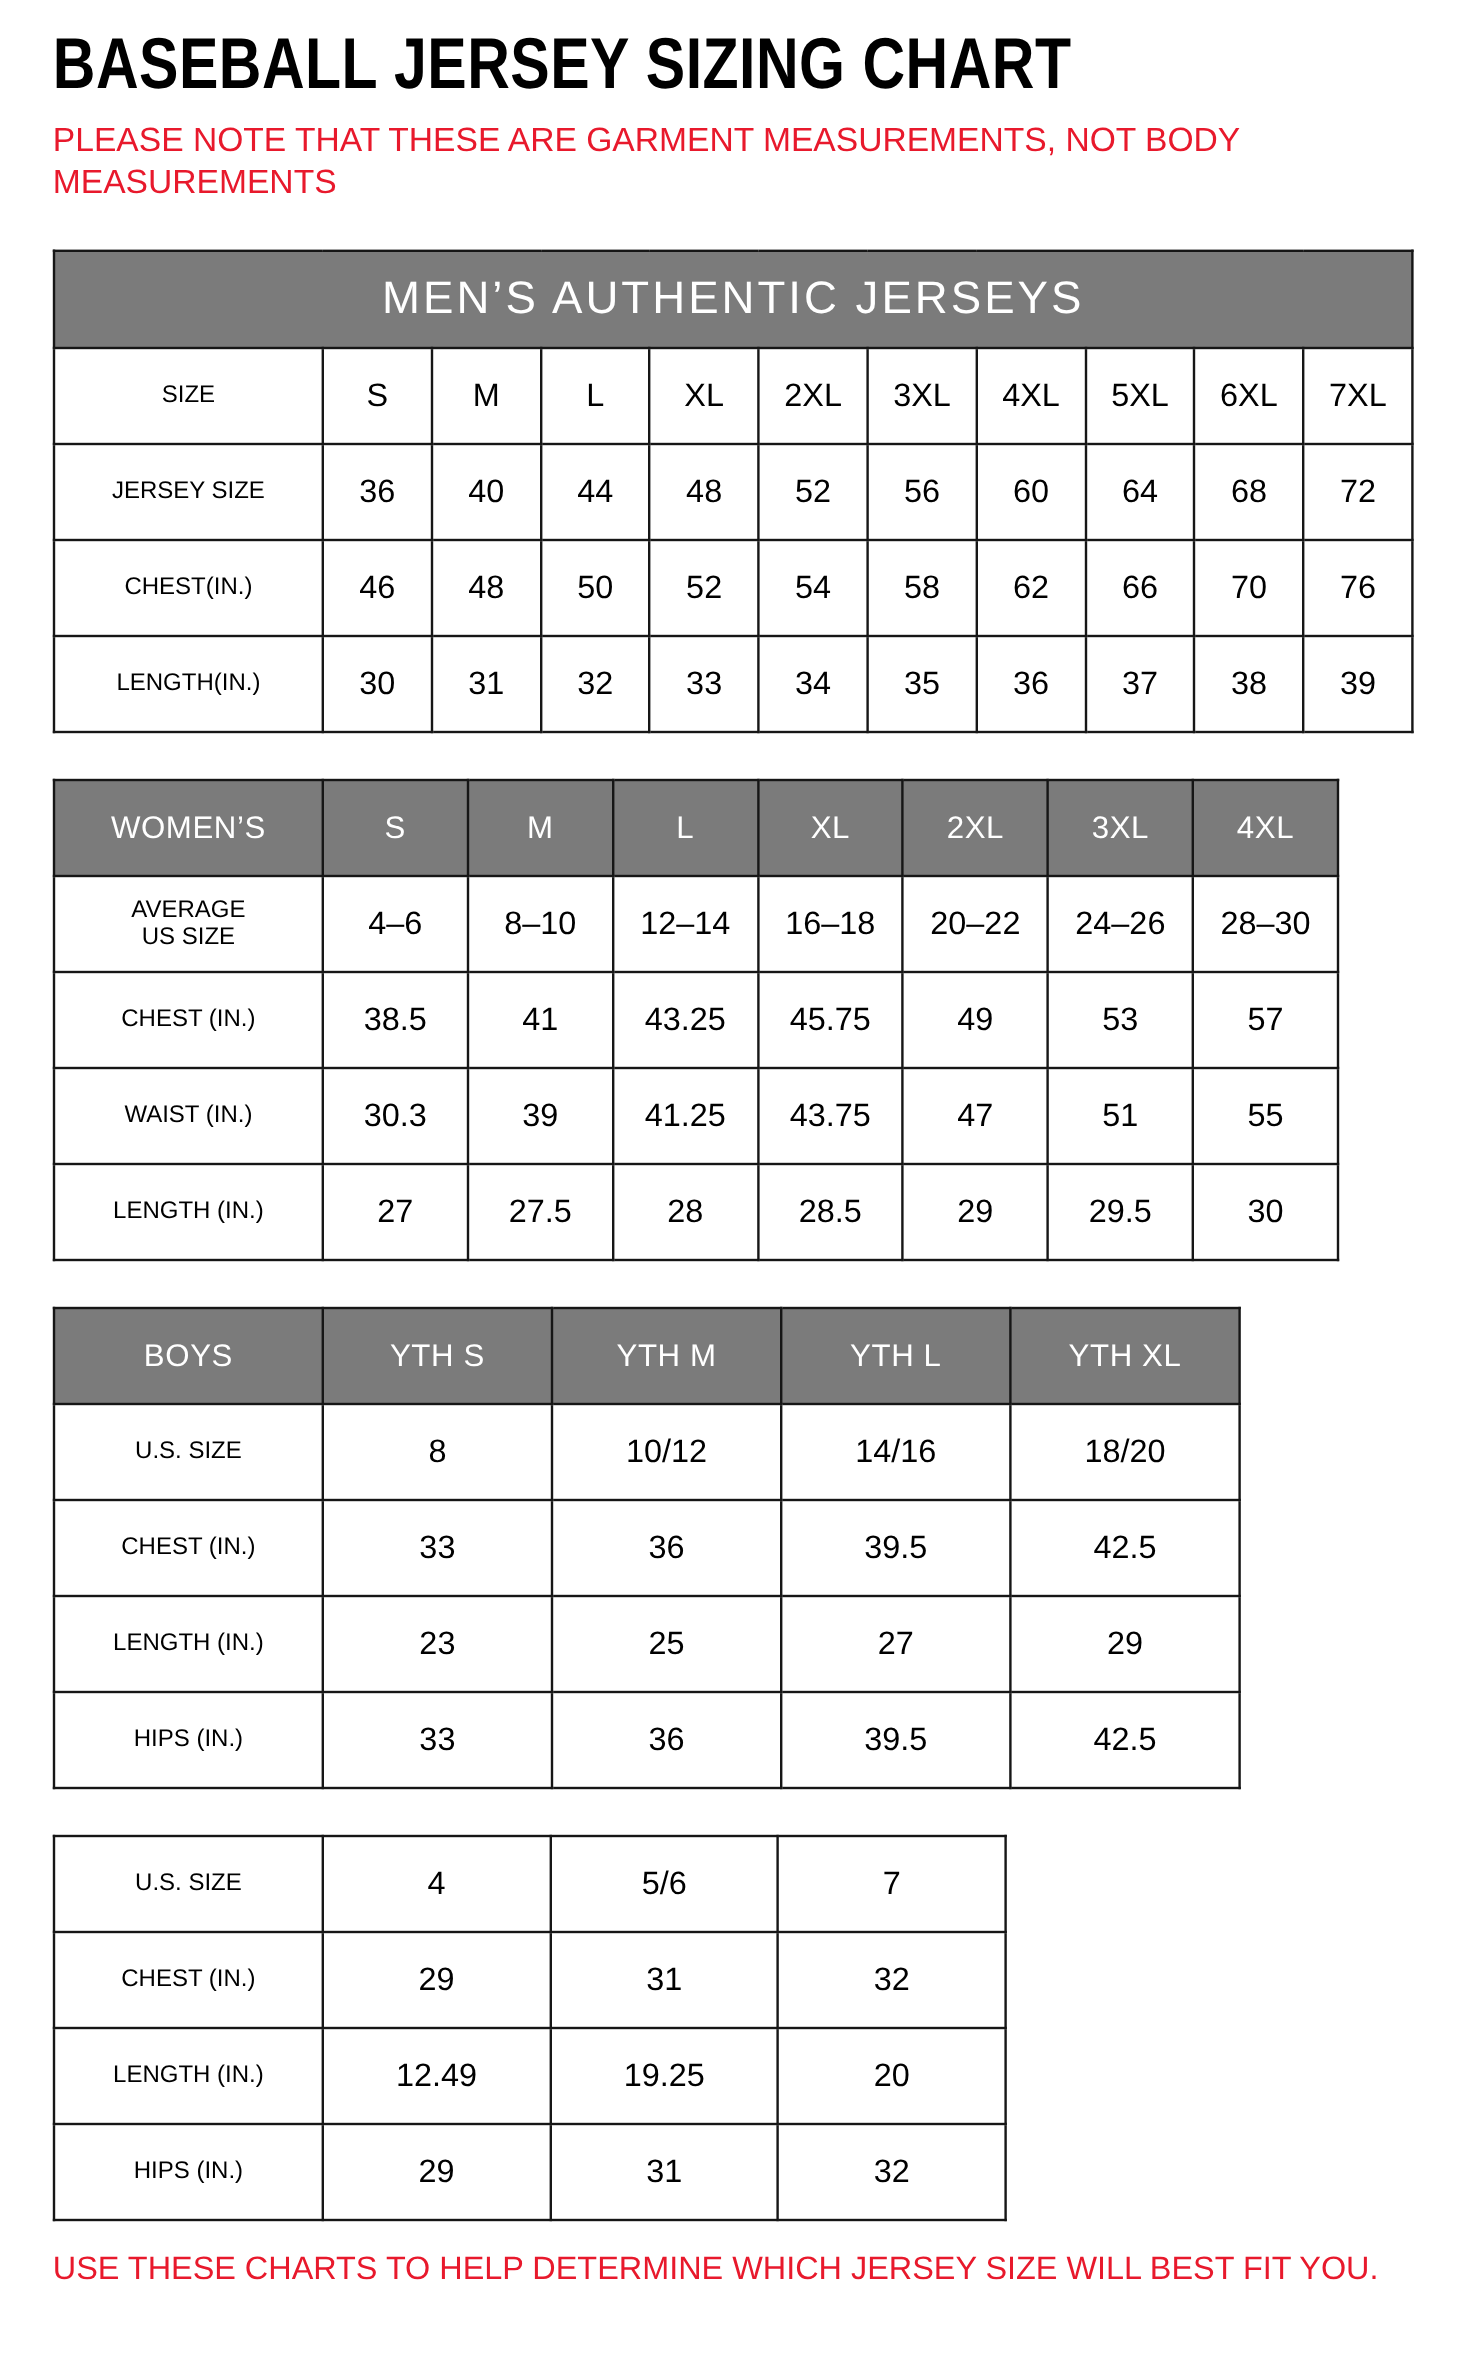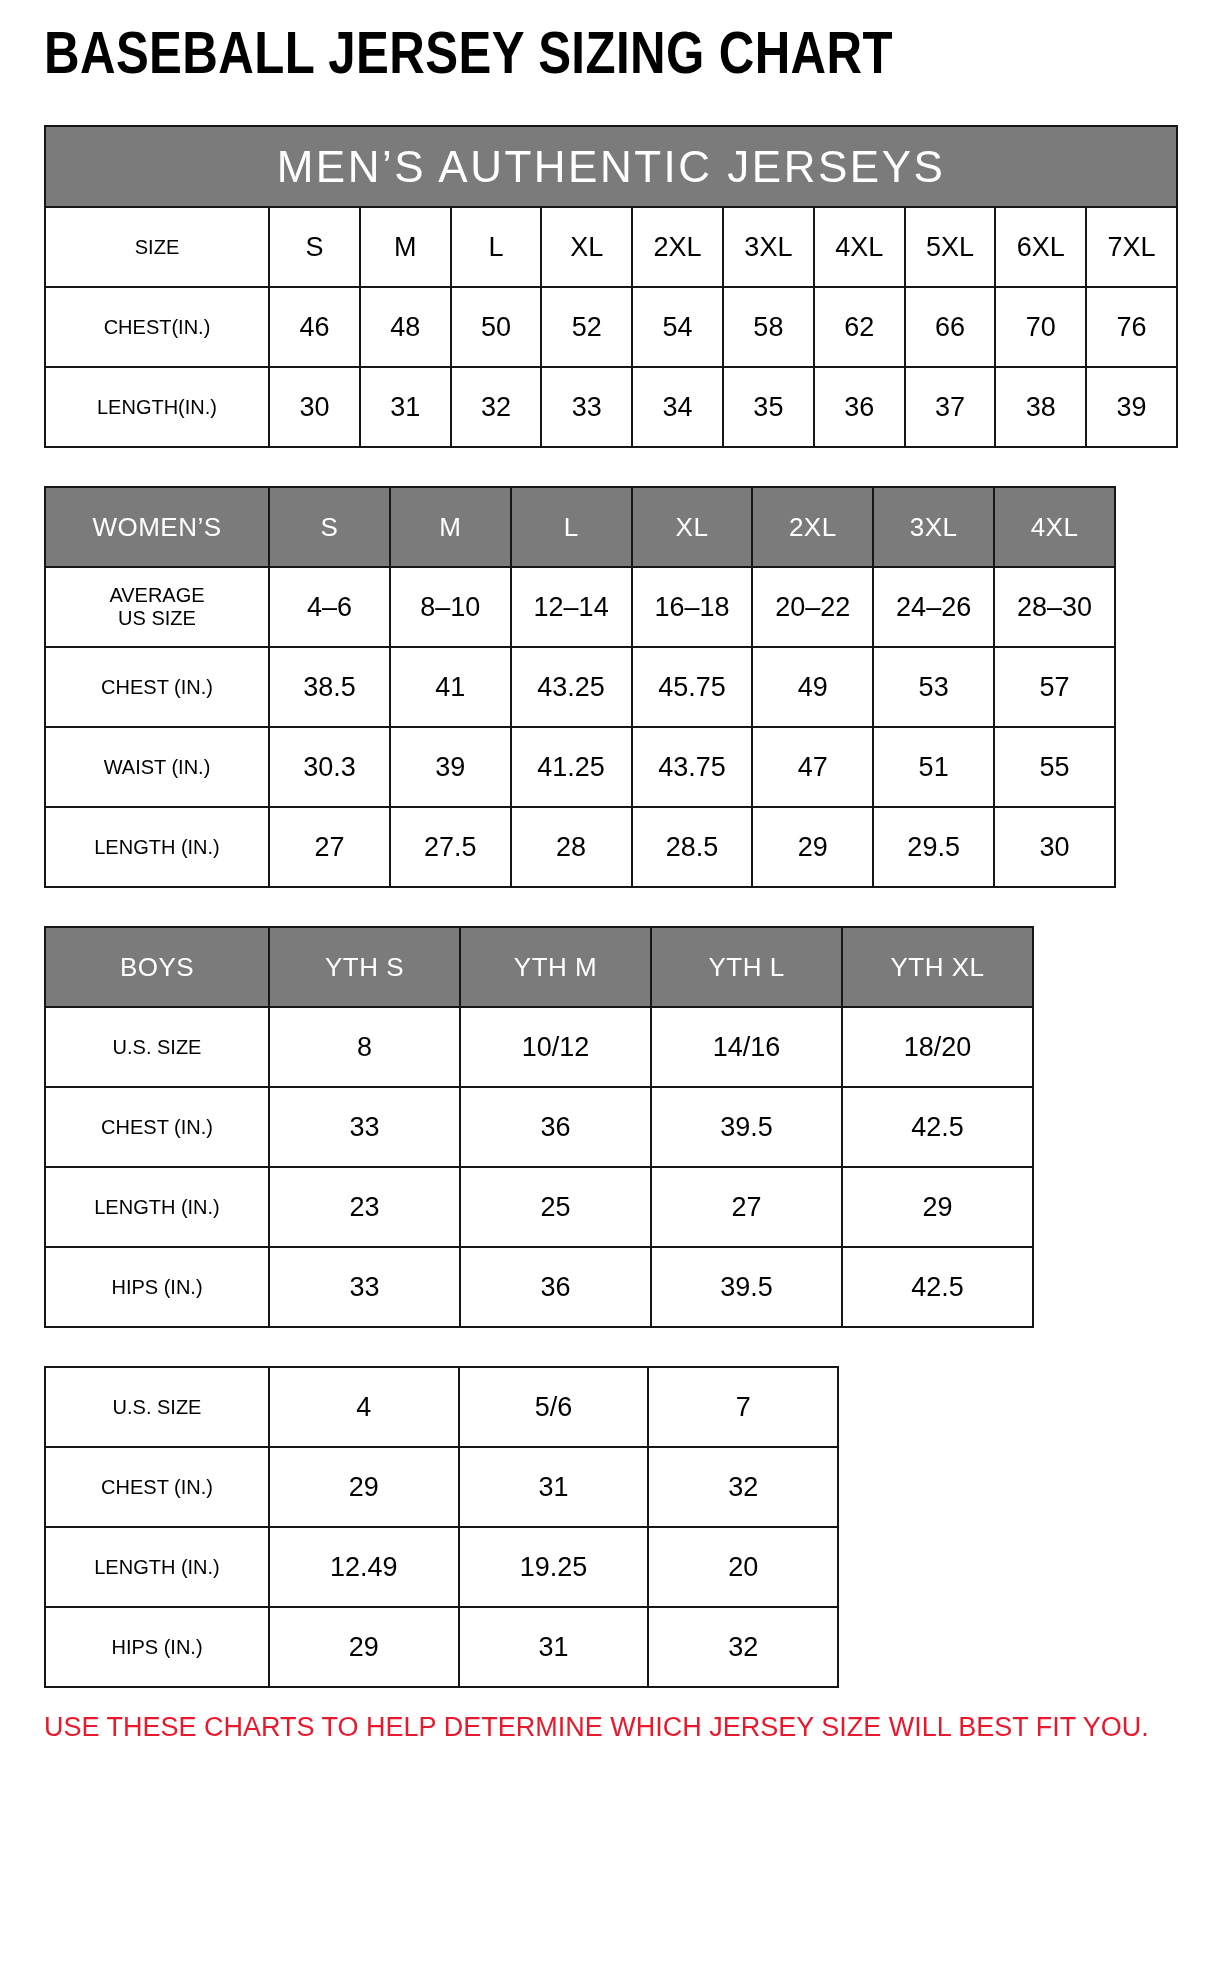--- a/index.html
+++ b/index.html
@@ -40,21 +40,21 @@
     height:80px;
     text-align:center;
     vertical-align:middle;
     font-weight:400;
     padding:0 4px;
     box-sizing:border-box;
   }
   .size-table th.banner{
     background:var(--gray);
     color:#fff;
-    font-size:44px;
+    font-size:38px;
     letter-spacing:2.5px;
     height:81px;
   }
   .size-table th.gray-head{
     background:var(--gray);
     color:#fff;
     font-size:26px;
     letter-spacing:0.5px;
   }
   .size-table td.row-label{
@@ -70,20 +70,21 @@
     margin:24px 0 0 0;
     color:var(--red);
     font-size:27px;
   }
 </style>
 </head>
 <body>
 
 <div class="page">
   <h1 class="title">BASEBALL JERSEY SIZING CHART</h1>
+  <p class="note">PLEASE NOTE THAT THESE ARE GARMENT MEASUREMENTS, NOT BODY MEASUREMENTS</p>
 
   <table class="size-table t-mens">
       <colgroup>
         <col class="col-label">
         <col>
         <col>
         <col>
         <col>
         <col>
         <col>
@@ -103,20 +104,33 @@
           <td class="data-cell">L</td>
           <td class="data-cell">XL</td>
           <td class="data-cell">2XL</td>
           <td class="data-cell">3XL</td>
           <td class="data-cell">4XL</td>
           <td class="data-cell">5XL</td>
           <td class="data-cell">6XL</td>
           <td class="data-cell">7XL</td>
         </tr>
         <tr>
+          <td class="row-label">JERSEY SIZE</td>
+          <td class="data-cell">36</td>
+          <td class="data-cell">40</td>
+          <td class="data-cell">44</td>
+          <td class="data-cell">48</td>
+          <td class="data-cell">52</td>
+          <td class="data-cell">56</td>
+          <td class="data-cell">60</td>
+          <td class="data-cell">64</td>
+          <td class="data-cell">68</td>
+          <td class="data-cell">72</td>
+        </tr>
+        <tr>
           <td class="row-label">CHEST(IN.)</td>
           <td class="data-cell">46</td>
           <td class="data-cell">48</td>
           <td class="data-cell">50</td>
           <td class="data-cell">52</td>
           <td class="data-cell">54</td>
           <td class="data-cell">58</td>
           <td class="data-cell">62</td>
           <td class="data-cell">66</td>
           <td class="data-cell">70</td>

